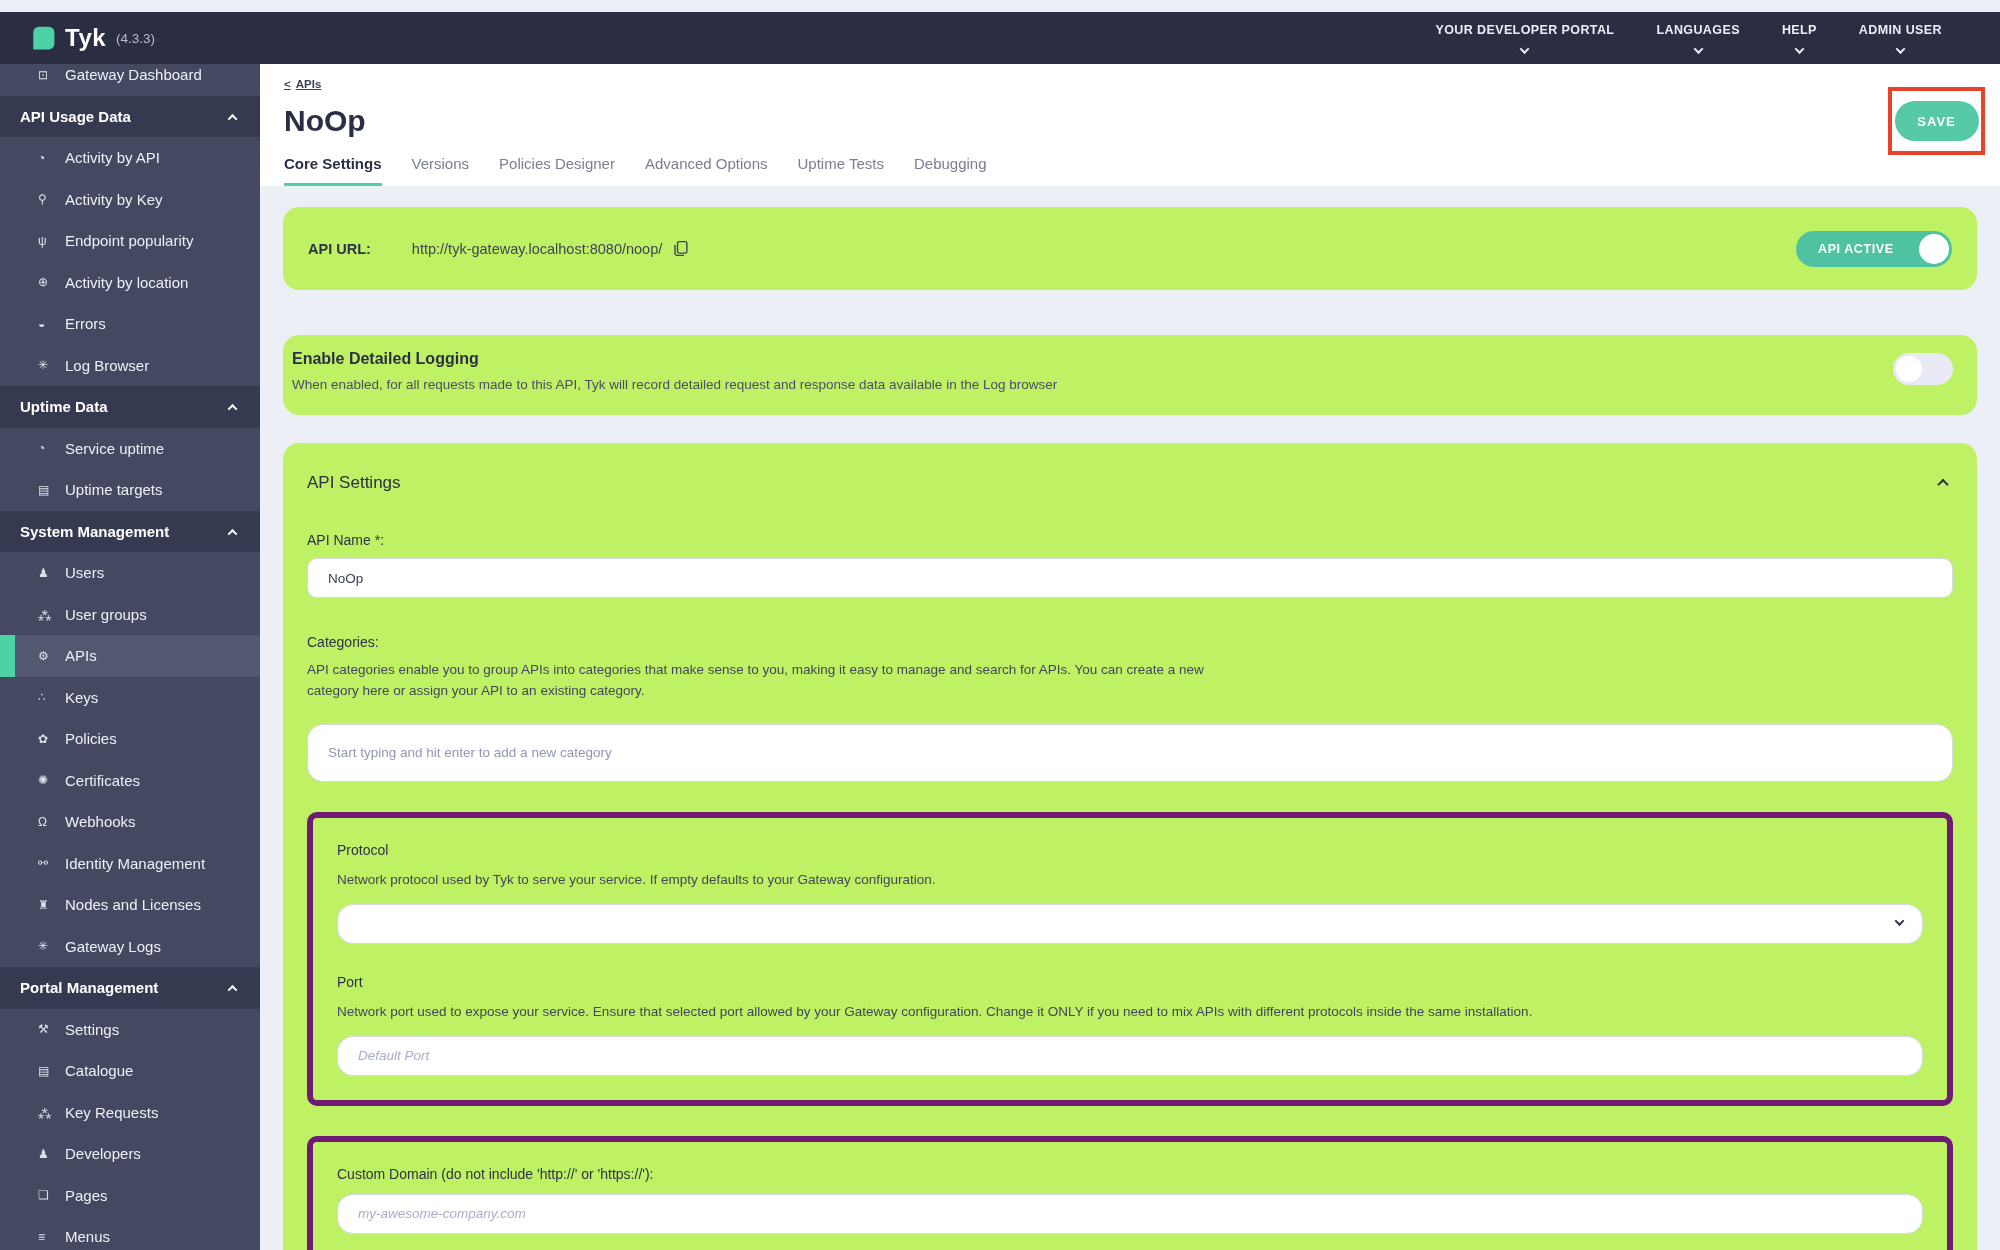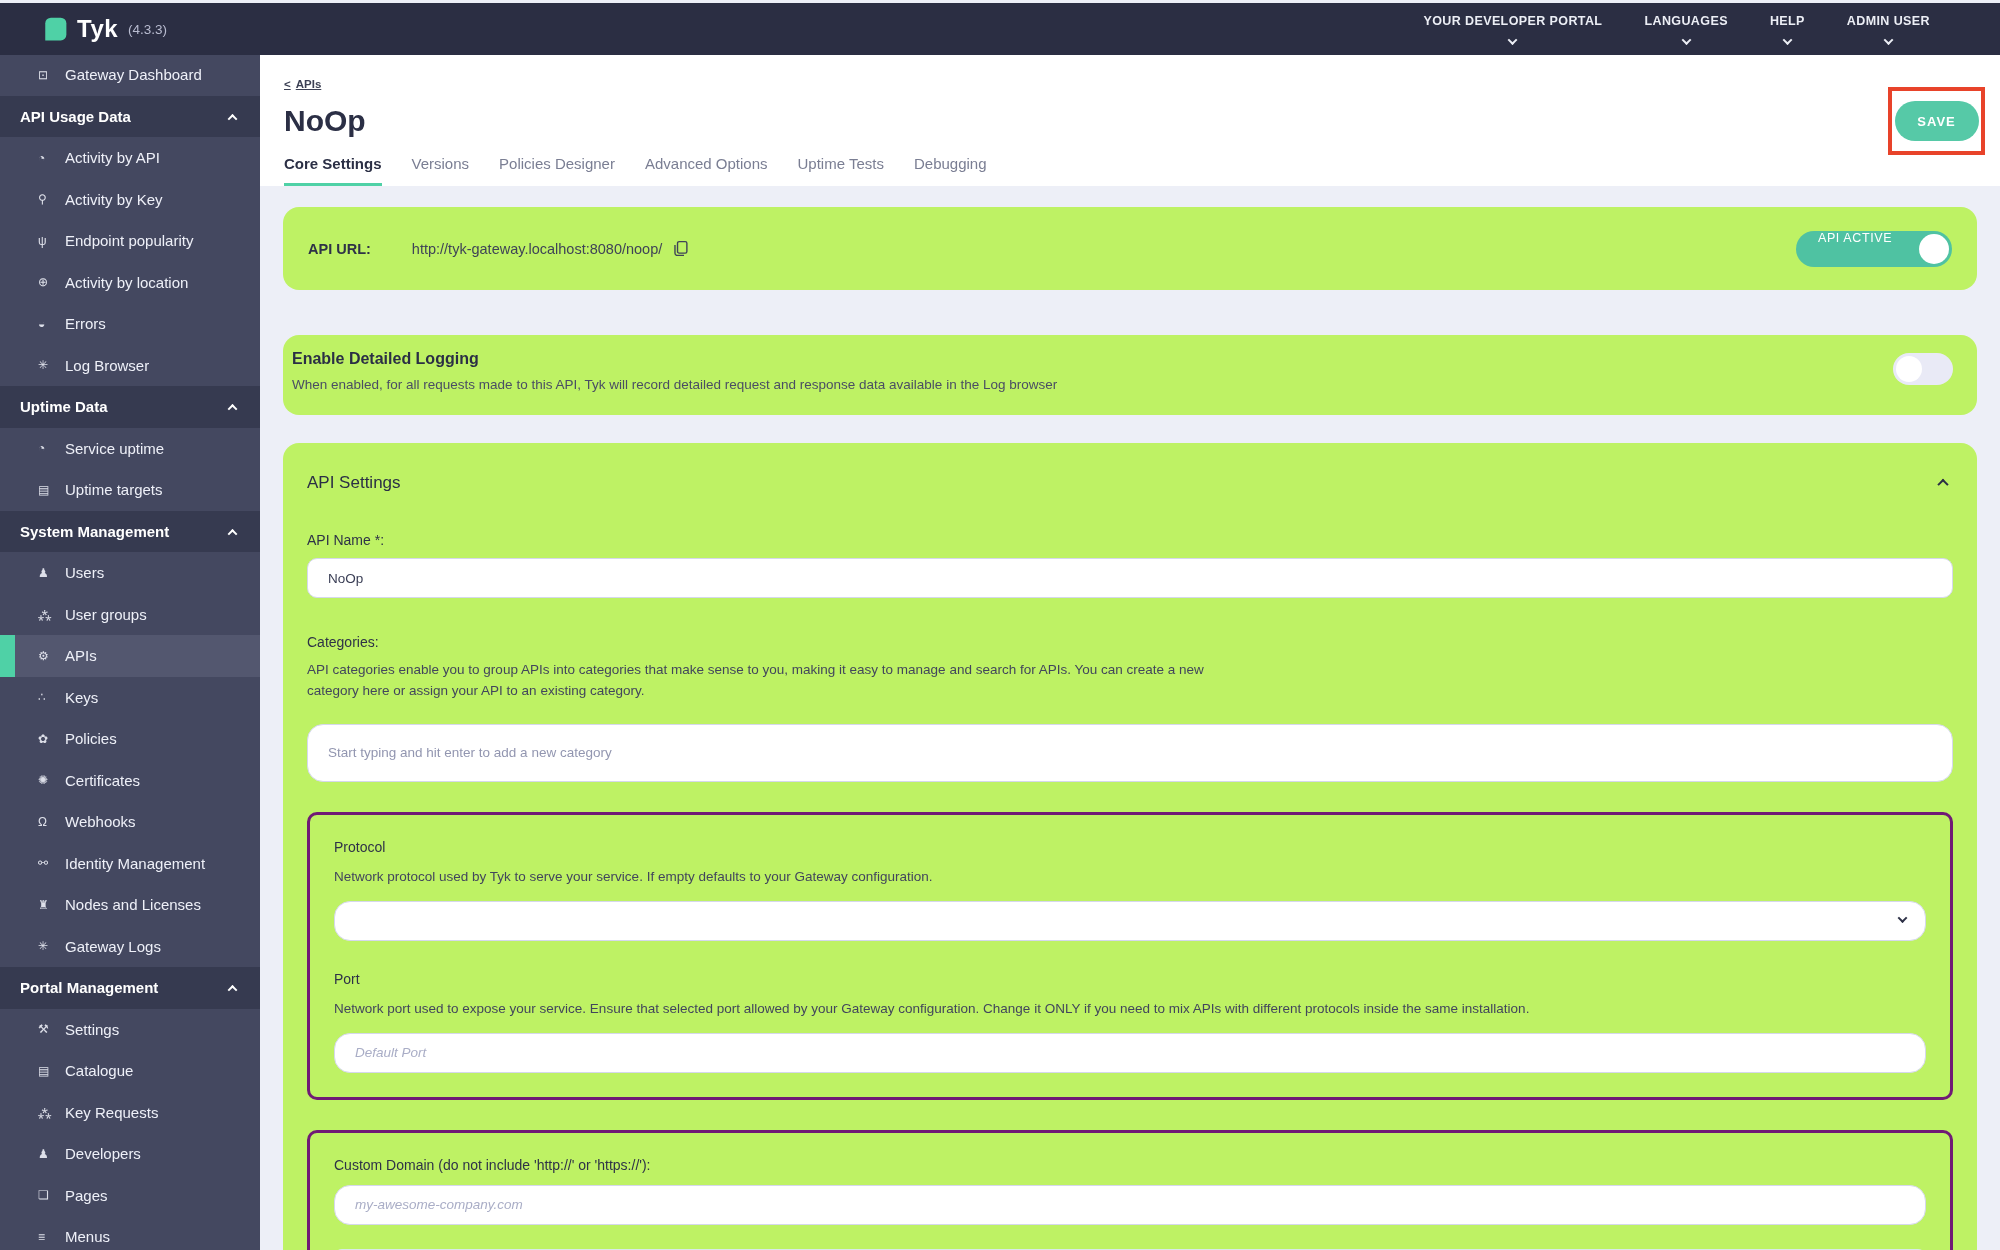--- a/index.html
+++ b/index.html
@@ -1,21 +1,21 @@
 <!DOCTYPE html>
 <html><head>
 <meta charset="utf-8">
 <style>
   * { margin:0; padding:0; box-sizing:border-box; }
   html,body { width:2000px; height:1250px; overflow:hidden;
     font-family:"Liberation Sans", sans-serif; background:#edeff7; }
 
   
-  .topbar{position:absolute;top:3px;left:0;right:0;height:52px;background:#2b2e43;
-    display:flex;align-items:center;padding:0 42px;z-index:10;}
+  .topbar{position:absolute;top:12px;left:0;right:0;height:52px;background:#2b2e43;
+    display:flex;align-items:center;padding:0 30px;z-index:10;}
   .logo{display:flex;align-items:center;gap:9px;cursor:pointer;}
   .logo-text{color:#fff;font-size:24px;font-weight:bold;letter-spacing:.5px;}
   .version{color:#b9bcd0;font-size:13.5px;margin-left:10px;}
   .topbar-menu{margin-left:auto;display:flex;gap:42px;align-items:center;margin-right:28px;}
   .topbar-item{color:#eceef5;font-size:12.5px;font-weight:bold;letter-spacing:.4px;
     display:flex;align-items:center;gap:10px;cursor:pointer;white-space:nowrap;flex-direction:column;}
   .chev{display:inline-block;width:7px;height:7px;border-right:2px solid currentColor;
     border-bottom:2px solid currentColor;}
   .chev.down{transform:rotate(45deg) translate(-1px,-1px);}
   .chev.up{transform:rotate(-135deg) translate(-1px,-1px);}
@@ -49,21 +49,21 @@
     font-size:13px;font-weight:bold;letter-spacing:1px;border:none;cursor:pointer;
     font-family:inherit;}
 
   .content{padding:21px 23px;}
   .card{background:#bef264;border-radius:16px;}
   .card.api-url{height:83px;display:flex;align-items:center;padding:0 25px;margin-bottom:45px;}
   .api-url-label{font-weight:bold;font-size:14.5px;color:#2e3247;margin-right:9px;}
   .api-url-value{font-size:14.5px;color:#3f4357;margin-left:32px;}
   .copy-btn{margin-left:10px;background:none;border:none;cursor:pointer;display:flex;}
   .active-toggle{margin-left:auto;width:156px;height:36px;border-radius:18px;background:#4fc2a2;
-    display:flex;color:#fff;font-size:12.5px;font-weight:normal;
+    display:flex;align-items:center;color:#fff;font-size:12.5px;font-weight:bold;
     letter-spacing:.6px;padding-left:22px;position:relative;cursor:pointer;}
   .active-toggle .knob{position:absolute;right:3px;top:3px;width:30px;height:30px;
     border-radius:50%;background:#fff;}
 
   .card.logging{height:80px;padding:15px 9px;margin-bottom:28px;position:relative;}
   .logging-title{font-size:16px;font-weight:600;color:#2b2f45;}
   .logging-desc{font-size:13.5px;color:#4a4e63;margin-top:9px;}
   .toggle-off{position:absolute;right:24px;top:18px;width:60px;height:32px;border-radius:16px;
     background:#e9eaf6;cursor:pointer;}
   .toggle-off .knob{position:absolute;left:3px;top:3px;width:26px;height:26px;
@@ -78,21 +78,21 @@
   .form-label.tight{margin:0 0 12px;}
   .text-input{width:100%;height:40px;border:1px solid #d5d8ec;border-radius:10px;
     padding:0 20px;font-size:13.5px;color:#3a3e55;font-family:inherit;outline:none;
     background:#fff;display:block;}
   .text-input::placeholder{color:#9296b0;}
   .text-input.round{border-radius:16px;}
   .text-input.tall{height:58px;border-radius:16px;}
   .text-input.italic-ph::placeholder{font-style:italic;color:#a9adc6;}
   .help-text{font-size:13.5px;color:#42465c;line-height:1.55;}
   .cat-help{max-width:945px;margin-bottom:22px;}
-  .sub-card{border:3px solid #701a75;border-radius:10px;padding:24px;margin-top:30px;}
+  .sub-card{border:6px solid #701a75;border-radius:10px;padding:24px;margin-top:30px;}
   .sub-help{margin:8px 0 13px;}
   .select-box{position:relative;height:40px;border:1px solid #d5d8ec;border-radius:16px;
     background:#fff;cursor:pointer;}
   .select-box .chev{position:absolute;right:19px;top:14px;color:#2e3247;}
   .port-row{margin-top:30px;}
   .domain-input{margin-top:2px;}
   .info-box{margin-top:24px;background:#d8e9e9;border-radius:8px;padding:48px 26px 28px;
     font-size:13.5px;color:#3a3f54;min-height:160px;}
 </style>
 </head>

